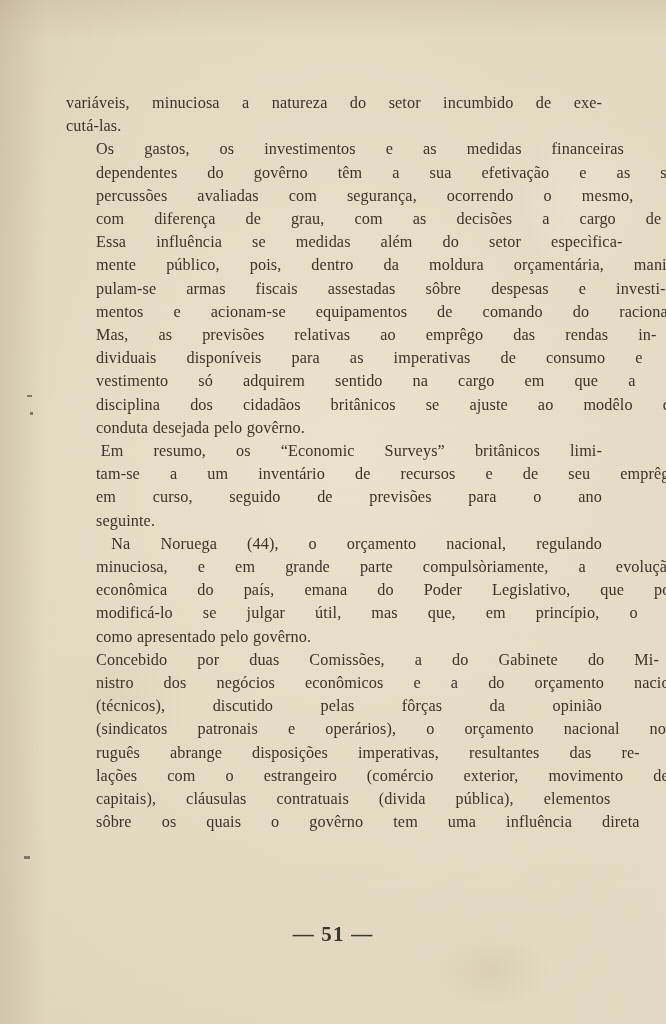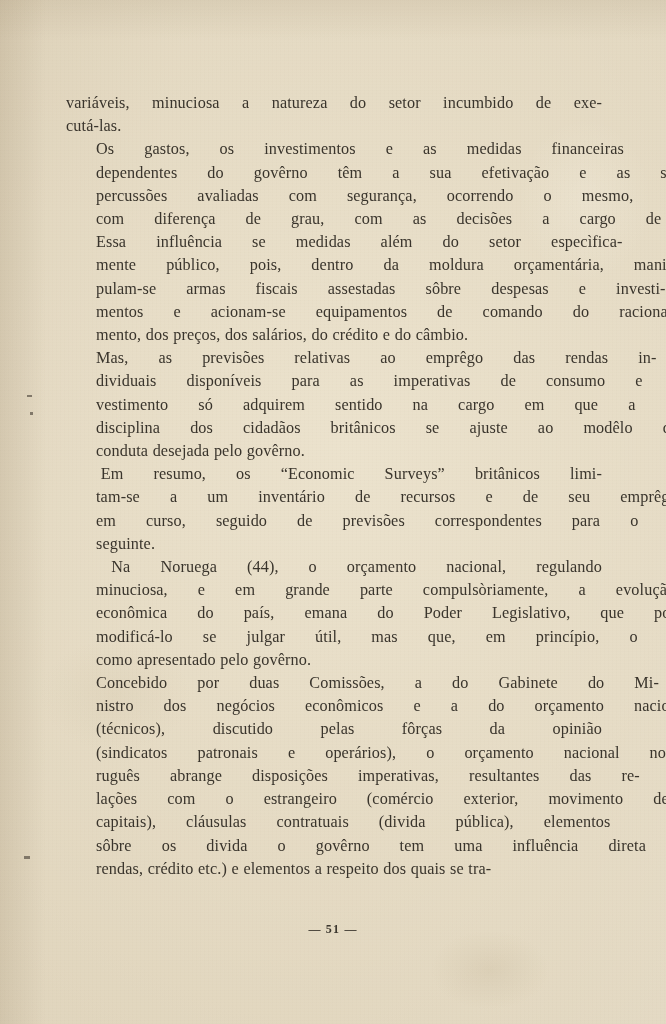--- a/index.html
+++ b/index.html
@@ -118,21 +118,21 @@
   }
   .ln.just > span { white-space: pre; }
 
   .folio {
     position: absolute;
     left: 0;
     right: 0;
     top: 922px;
     text-align: center;
     color: #3b362e;
-    font-size: 12px;
+    font-size: 21px;
     font-weight: bold;
     letter-spacing: 1.2px;
   }
 
   .edge-shade-left {
     position: absolute;
     left: 0; top: 0; bottom: 0; width: 46px;
     pointer-events: none;
     background: linear-gradient(to right, rgba(160,142,112,0.22), rgba(160,142,112,0));
   }
@@ -254,21 +254,20 @@
       <span class="ln just">
           <span>mentos</span>
           <span>e</span>
           <span>acionam-se</span>
           <span>equipamentos</span>
           <span>de</span>
           <span>comando</span>
           <span>do</span>
           <span>raciona-</span>
         </span>
-      <span class="ln">mento, dos preços, dos salários, do crédito e do câmbio.</span>
     </p>
 
     <p class="para">
       <span class="ln just">
           <span style="display: inline-block; width: 30px;"></span>
           <span>Mas,</span>
           <span>as</span>
           <span>previsões</span>
           <span>relativas</span>
           <span>ao</span>
@@ -336,21 +335,20 @@
           <span>de</span>
           <span>seu</span>
           <span>emprêgo</span>
         </span>
       <span class="ln just">
           <span>em</span>
           <span>curso,</span>
           <span>seguido</span>
           <span>de</span>
           <span>previsões</span>
-          <span>correspondentes</span>
           <span>para</span>
           <span>o</span>
           <span>ano</span>
         </span>
       <span class="ln">seguinte.</span>
     </p>
 
     <p class="para">
       <span class="ln just">
           <span style="display: inline-block; width: 30px;"></span>
@@ -463,30 +461,29 @@
           <span>capitais),</span>
           <span>cláusulas</span>
           <span>contratuais</span>
           <span>(divida</span>
           <span>pública),</span>
           <span>elementos</span>
         </span>
       <span class="ln just">
           <span>sôbre</span>
           <span>os</span>
-          <span>divida</span>
+          <span>quais</span>
           <span>o</span>
           <span>govêrno</span>
           <span>tem</span>
           <span>uma</span>
           <span>influência</span>
           <span>direta</span>
           <span>(preços,</span>
         </span>
-      <span class="ln">rendas, crédito etc.) e elementos a respeito dos quais se tra-</span>
     </p>
 
   </div>
 
   <div class="folio">— 51 —</div>
 
   <div class="grain"></div>
 <div class="speck" style="left: 27px; top: 395px; width: 5px; height: 2px;"></div>
     <div class="speck" style="left: 30px; top: 412px; width: 3px; height: 3px;"></div>
     <div class="speck" style="left: 24px; top: 856px; width: 6px; height: 3px;"></div>

